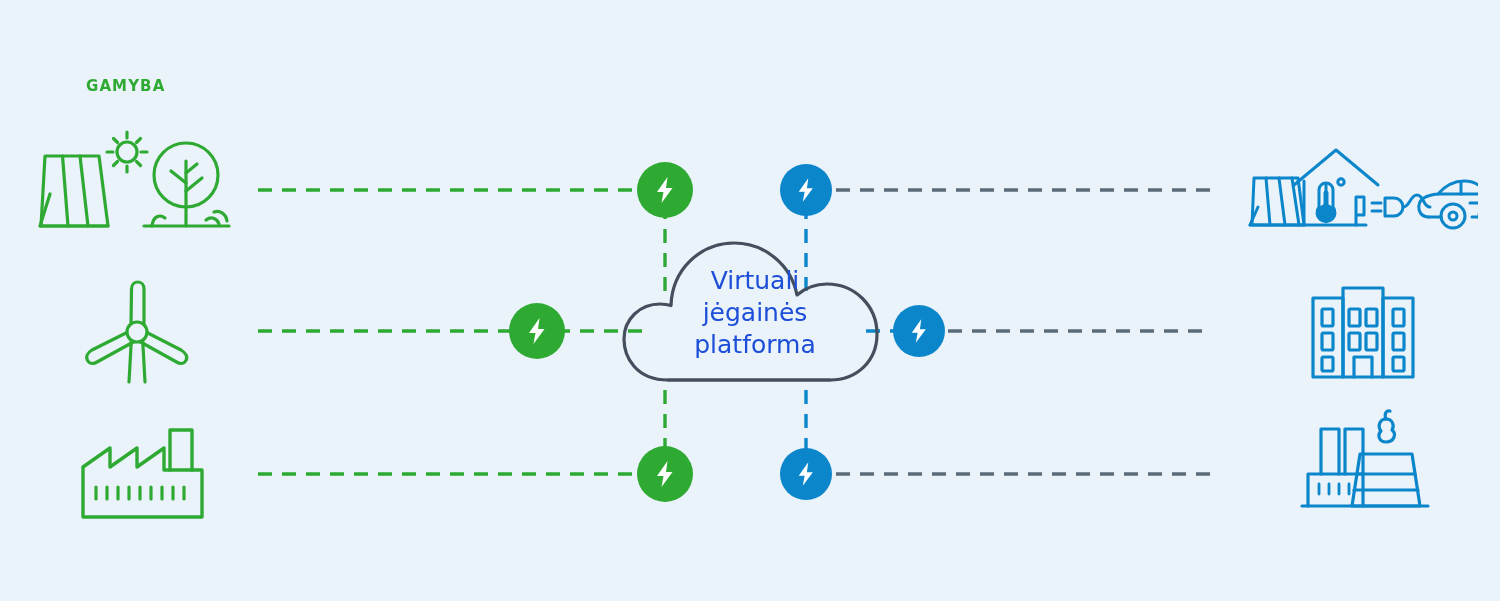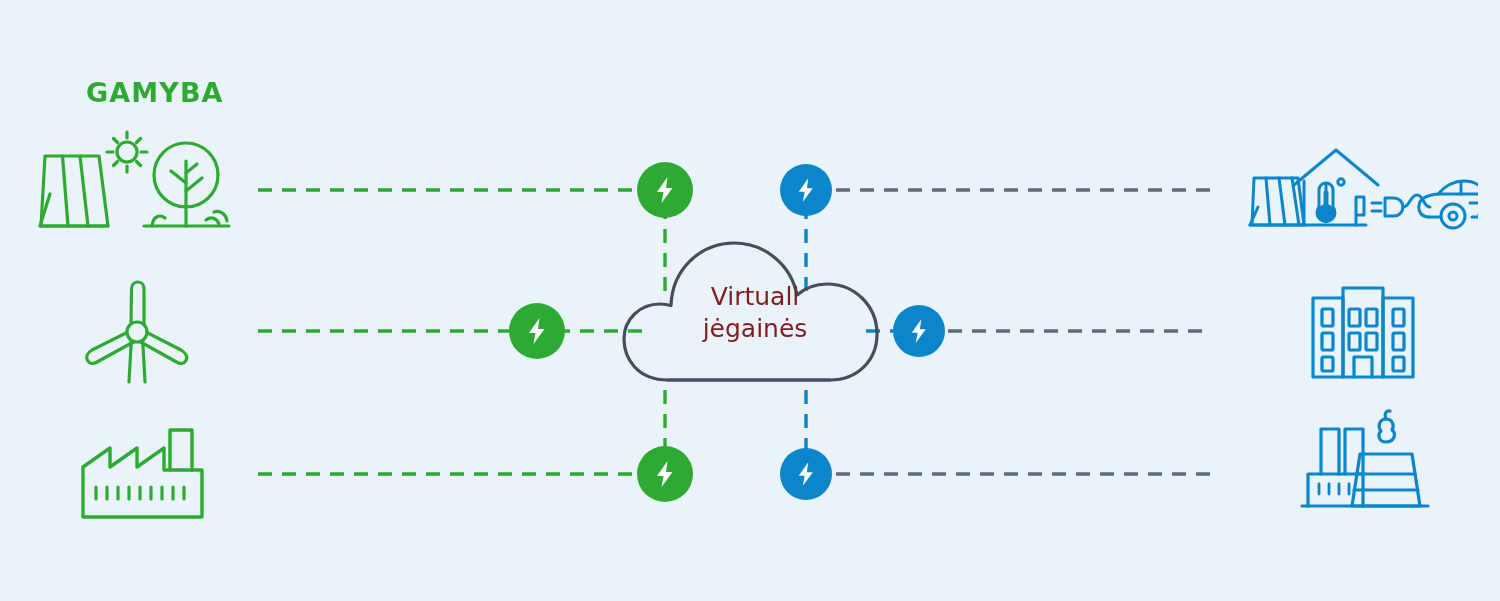--- a/index.html
+++ b/index.html
@@ -4,31 +4,31 @@
 <style>
   html,body{margin:0;padding:0;}
   body{
     width:1500px;height:601px;
     background:#eaf2fa;
     font-family:"DejaVu Sans","Liberation Sans",sans-serif;
     overflow:hidden;position:relative;
   }
   .stage{position:absolute;inset:0;}
   .hdr{
-    position:absolute;font-weight:700;font-size:27px;letter-spacing:1.1px;text-align:center;
+    position:absolute;font-weight:700;font-size:15px;letter-spacing:1.1px;text-align:center;
   }
   #hdr-gamyba{left:86px;top:77px;color:#2eaa33;}
   #hdr-vartojimas{left:1284px;top:77px;color:#0b86cb;}
 
   .icon{position:absolute;}
   .cloud-wrap{position:absolute;left:610px;top:225px;width:290px;height:175px;}
   .cloud-txt{
     position:absolute;left:0;top:0;width:290px;height:175px;
     display:flex;flex-direction:column;align-items:center;justify-content:center;
-    color:#7f1d1d;font-size:25px;line-height:1.28;text-align:center;
+    color:#1d4ed8;font-size:25px;line-height:1.28;text-align:center;
     pointer-events:none;
   }
   .cloud-txt span{display:block;}
   .node{
     position:absolute;border-radius:50%;
     display:flex;align-items:center;justify-content:center;
   }
   .node.green{background:#2eaa33;}
   .node.blue{background:#0b86cb;}
   .node svg{display:block;}
@@ -72,20 +72,21 @@
                C 155 18 181 40 187 70
                C 195 63 205 59 217 59
                C 245 59 267 81 267 109
                C 267 136 247 155 220 155
                Z" fill="none" stroke="#434f5c" stroke-width="3.2" stroke-linejoin="round" stroke-linecap="round"></path>
       <line x1="58" y1="155" x2="220" y2="155" stroke="#434f5c" stroke-width="3.2" stroke-linecap="round"></line>
     </svg>
     <div class="cloud-txt">
       <span>Virtuali</span>
       <span>jėgainės</span>
+      <span>platforma</span>
     </div>
   </div>
 
   <div class="node green" style="left:637px;top:162px;width:56px;height:56px;">
     <svg width="22" height="28" viewBox="0 0 22 28">
       <path d="M13.5 1 L3 16 H9.5 L7.5 27 L18.5 12 H12 Z" fill="#ffffff"></path>
     </svg>
   </div>
   <div class="node green" style="left:509px;top:303px;width:56px;height:56px;">
     <svg width="22" height="28" viewBox="0 0 22 28">

